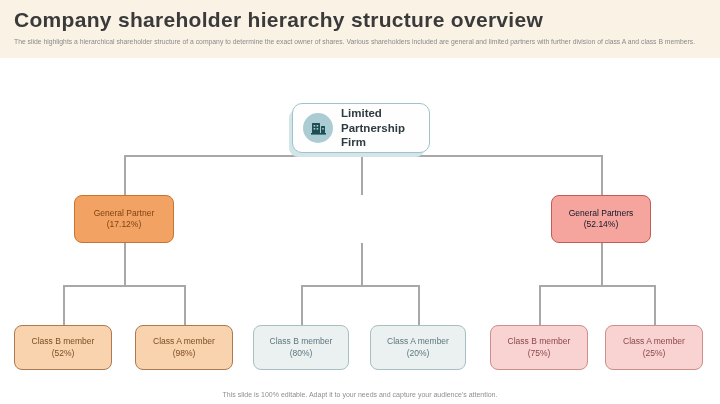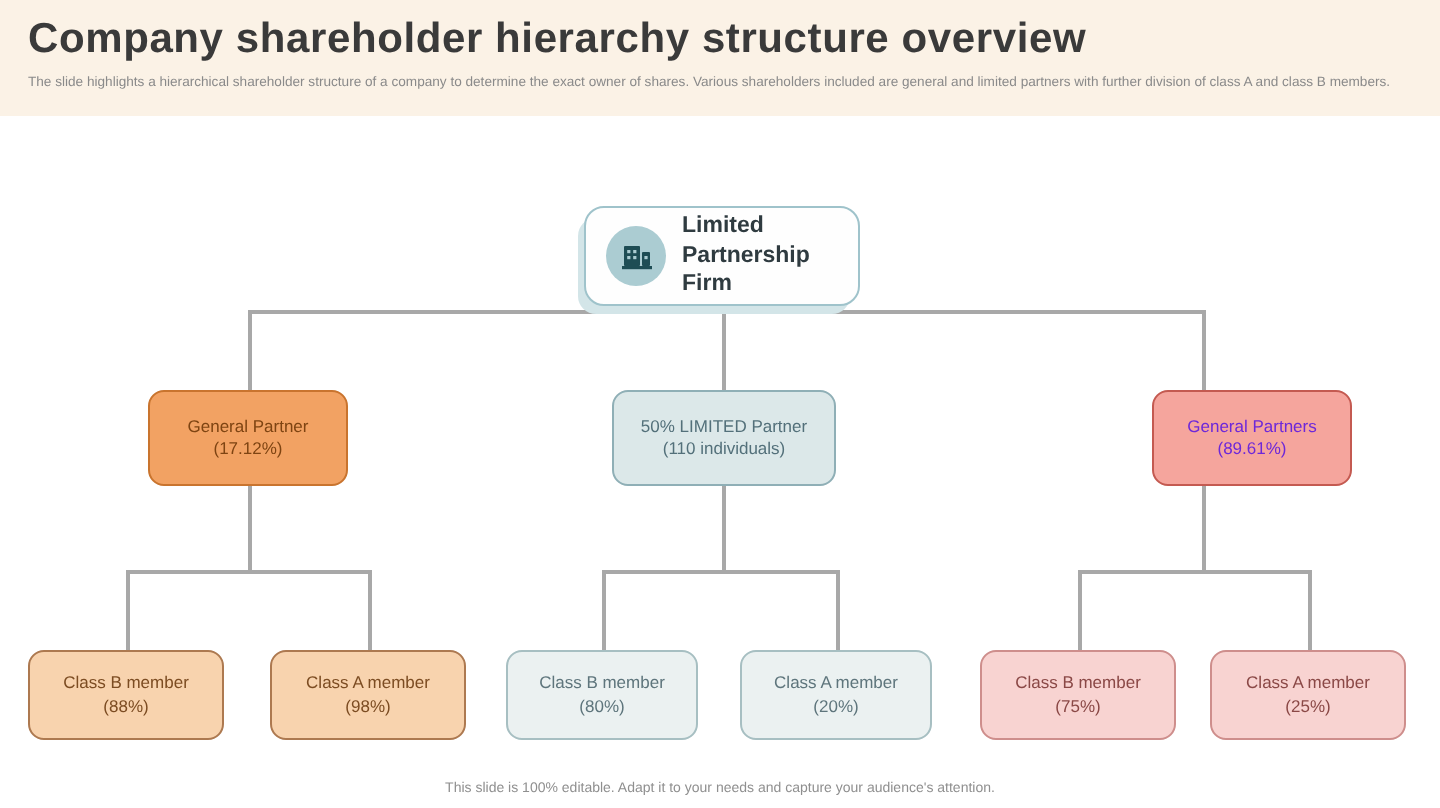--- a/index.html
+++ b/index.html
@@ -31,21 +31,21 @@
           justify-content:flex-start; padding-left:10px; text-align:left;margin-top:32px; }
   .root .icon-circle { width:30px; height:30px; border-radius:50%; background:#abccd2;
           display:flex; align-items:center; justify-content:center; flex:0 0 auto; }
   .root .rtext { font-size:11.5px; font-weight:bold; color:#2f3b40; line-height:1.25; }
 
   .mid { top:195px; height:48px; }
   .child { top:325px; height:45px; }
 
   .theme-orange { background:#f2a263; border:1.5px solid #c9742e; color:#7e4412; }
   .theme-teal   { background:#dce8e9; border:1.5px solid #8fafb6; color:#53707a; }
-  .theme-red    { background:#f5a59d; border:1.5px solid #c45a51; color:#6d28d9;margin-left:25px; }
+  .theme-red    { background:#f5a59d; border:1.5px solid #c45a51; color:#0f172a; }
   .theme-peach  { background:#f8d3ae; border:1.5px solid #ad7950; color:#7c4c22; }
   .theme-grayblue { background:#ebf1f1; border:1.5px solid #a7bfc2; color:#5e757c; }
   .theme-pink   { background:#f8d3d1; border:1.5px solid #ce8e8c; color:#8a4846; }
 
   .mid-0 { left:74px;  width:100px; }
   .mid-1 { left:306px; width:112px; }
   .mid-2 { left:551px; width:100px; }
 
   .child-0 { left:14px;  width:98px; }
   .child-1 { left:135px; width:98px; }
@@ -106,32 +106,28 @@
     <span class="rtext">
       <span>Limited</span><br>
       <span>Partnership Firm</span>
     </span>
   </div>
 
   <div class="node mid mid-0 theme-orange">
     <span class="l1">General Partner</span>
     <span class="l2">(17.12%)</span>
   </div>
-  <div class="node mid mid-1 theme-teal">
-    <span class="l1">50% LIMITED Partner</span>
-    <span class="l2">(110 individuals)</span>
-  </div>
   <div class="node mid mid-2 theme-red">
     <span class="l1">General Partners</span>
-    <span class="l2">(89.61%)</span>
+    <span class="l2">(52.14%)</span>
   </div>
 
   <div class="node child child-0 theme-peach">
     <span class="l1">Class B member</span>
-    <span class="l2">(88%)</span>
+    <span class="l2">(52%)</span>
   </div>
   <div class="node child child-1 theme-peach">
     <span class="l1">Class A member</span>
     <span class="l2">(98%)</span>
   </div>
   <div class="node child child-2 theme-grayblue">
     <span class="l1">Class B member</span>
     <span class="l2">(80%)</span>
   </div>
   <div class="node child child-3 theme-grayblue">

